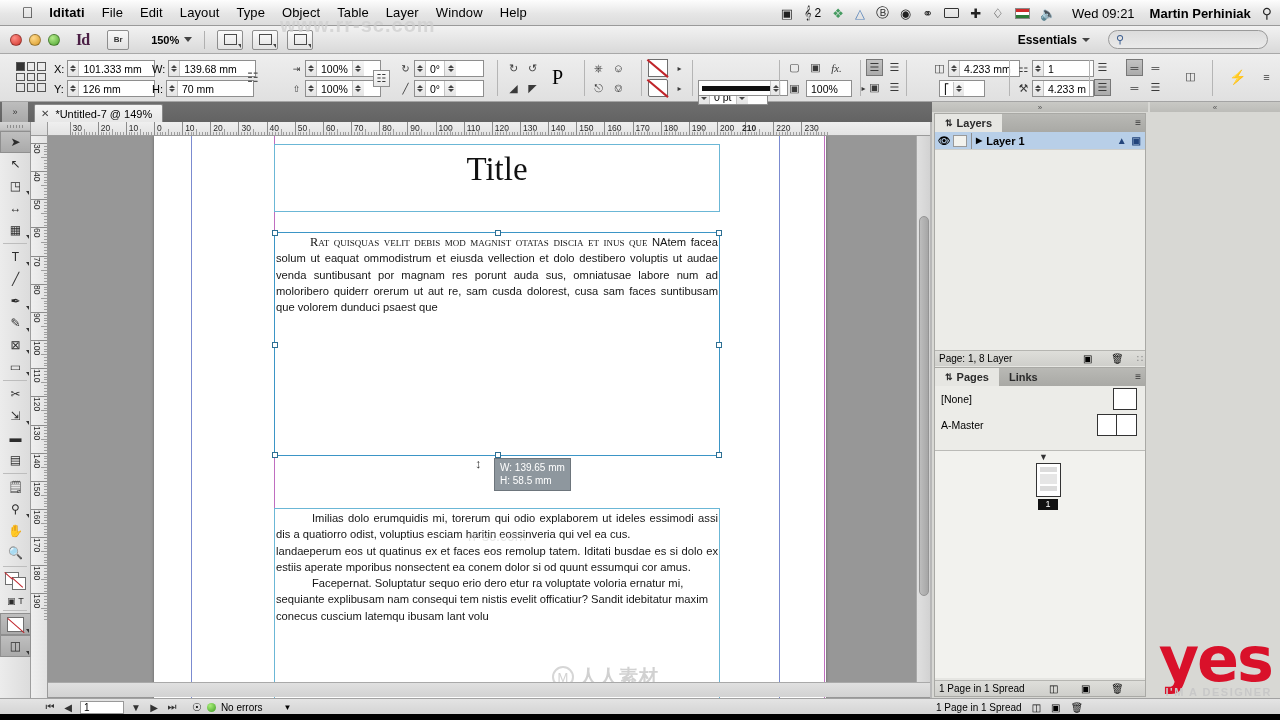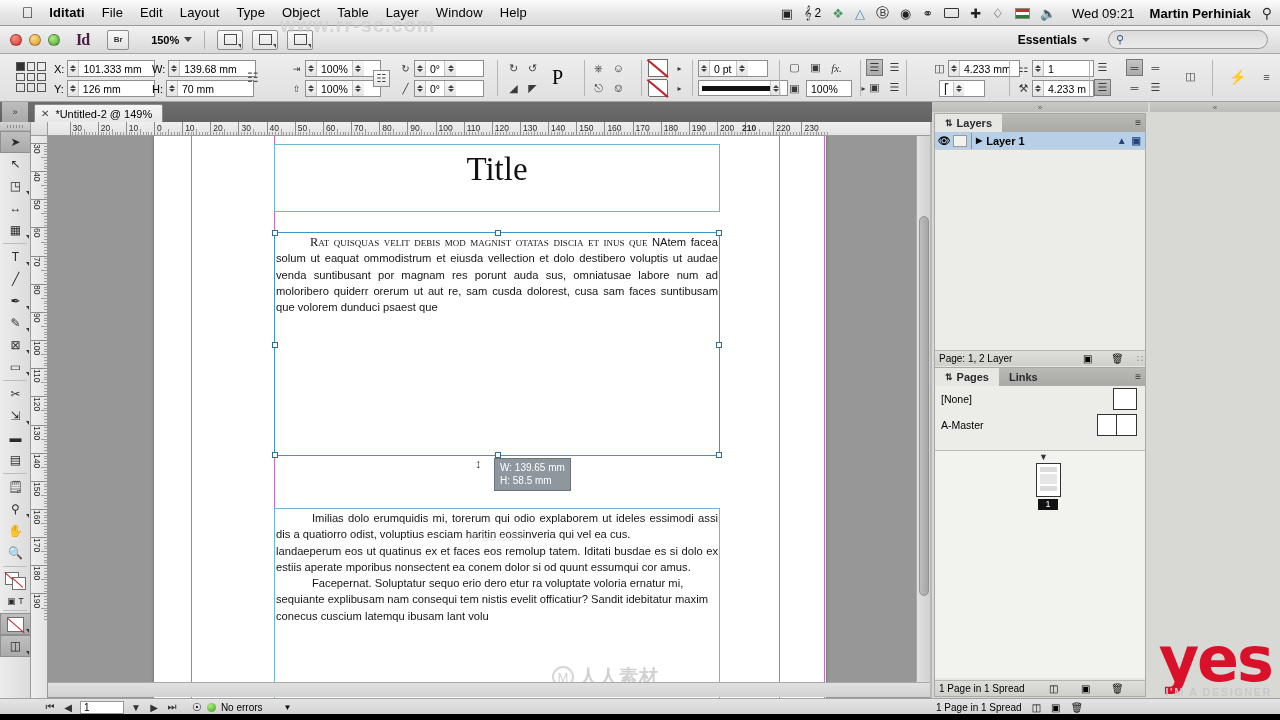--- a/index.html
+++ b/index.html
@@ -478,21 +478,21 @@
       <span class="swnone"></span>
       <span class="icbtn" style="font-size:8px;">▸</span>
     </div>
     <div class="fgrp" style="left:648px; top:25px; gap:3px;">
       <span class="swnone" style="border-radius:2px;"></span>
       <span class="icbtn" style="font-size:8px;">▸</span>
     </div>
     <div class="cbar-sep" style="left:692px;"></div>
 
     <div class="fgrp" style="left:698px; top:6px;">
-      <span class="fld" style="width:70px;">
+      <span class="fld" style="width:70px;margin-top:28px;">
         <span class="stp">
             <u></u>
             <d></d>
           </span>
         <span class="val">0 pt</span>
         <span class="rs">
             <u style="border-left:3px solid transparent;border-right:3px solid transparent;border-bottom:3px solid #444;display:block;margin-bottom:1px;"></u>
             <d style="border-left:3px solid transparent;border-right:3px solid transparent;border-top:3px solid #444;display:block;"></d>
           </span>
       </span>
@@ -600,21 +600,21 @@
       <span class="icbtn">≡</span>
     </div>
   </div>
   <div class="wm2">rr-sc.com</div>
   <div class="wm3">www.rr-sc.com</div>
 
   <div class="tabbar">
     <div class="panelarrow">»</div>
     <div class="doctab">
       <span class="x">✕</span>
-      <span>*Untitled-2 @ 149%</span>
+      <span>*Untitled-7 @ 149%</span>
     </div>
     <div class="tabarrow">»</div>
   </div>
 
   <div class="tools">
     <div class="toolgrip">
         <span class="d"></span>
       </div>
     <div id="toolslist">
         <div class="tool act">➤</div>
@@ -1226,21 +1226,21 @@
         <span class="lsep"></span>
         <span class="layertri">▶</span>
         <span>Layer 1</span>
         <span class="layerright">
           <span style="font-size:10px;color:#23457c;">▲</span>
           <span style="font-size:10px;color:#23457c;">▣</span>
         </span>
       </div>
       <div class="panelbody" style="height:200px;"></div>
       <div class="panelfoot">
-        <span>Page: 1, 2 Layer</span>
+        <span>Page: 1, 8 Layer</span>
         <span style="position:absolute;left:148px;">▣</span>
         <span style="position:absolute;left:176px;">🗑</span>
         <span style="position:absolute;right:2px;color:#888;">∷</span>
       </div>
     </div>
 
     <div class="panel" style="left:2px; top:265px; width:212px; height:330px;">
       <div class="ptabrow">
         <div class="ptab act">
           <span style="margin-right:4px;font-size:9px;">⇅</span>

